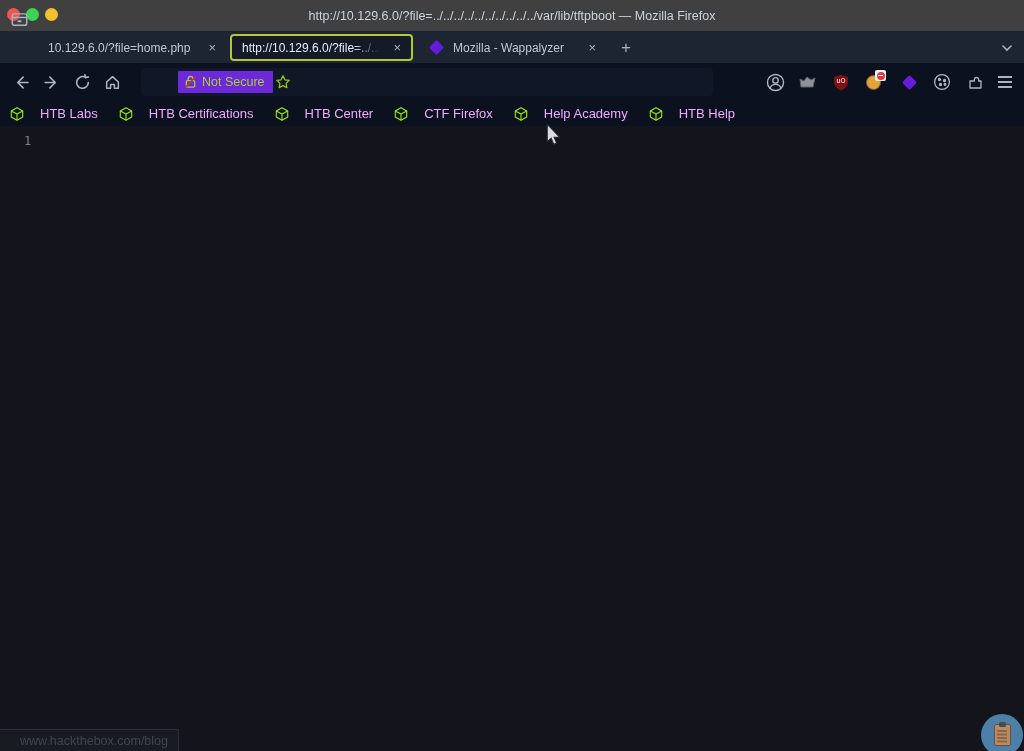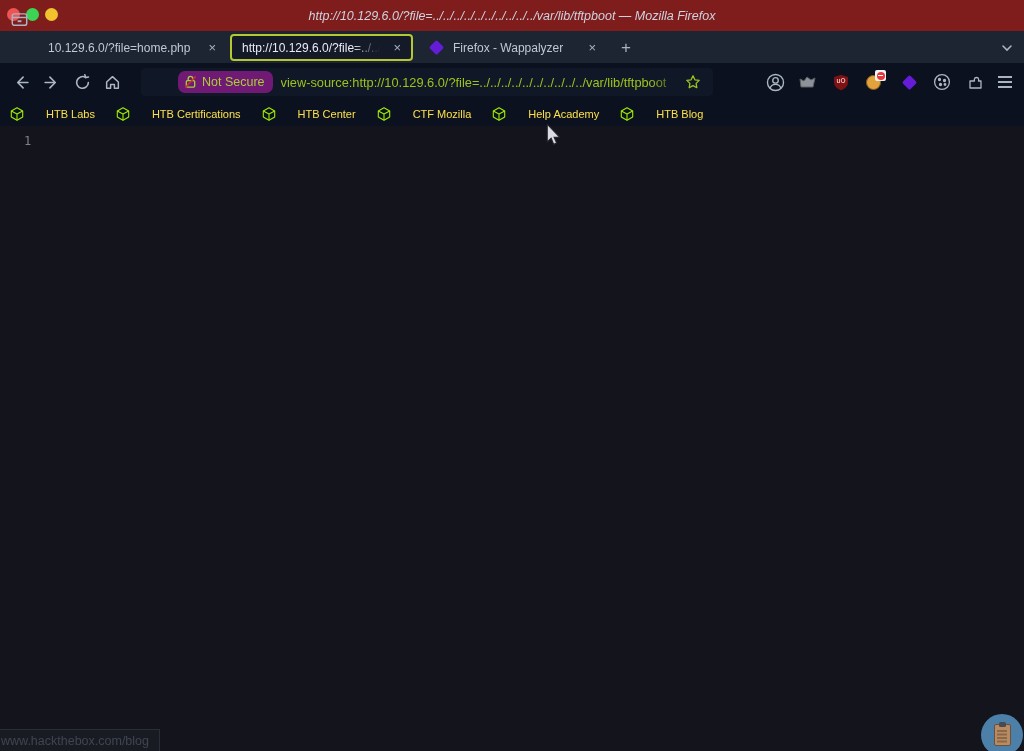--- a/index.html
+++ b/index.html
@@ -2,21 +2,21 @@
 <html><head>
 <meta charset="utf-8">
 <style>
   * { margin:0; padding:0; box-sizing:border-box; }
   html,body { width:1024px; height:751px; overflow:hidden; background:#13141c;
               font-family:"Liberation Sans", sans-serif; }
   .window { position:absolute; top:0; left:0; width:1024px; height:751px; }
 
   
   .titlebar { position:absolute; top:0; left:0; width:1024px; height:31px;
-              background:#7f1d1d; display:flex; align-items:center;font-style:italic; }
+              background:#404040; display:flex; align-items:center; }
   .traffic { position:absolute; top:8px; width:13px; height:13px; border-radius:50%; }
   .t-close { left:7px;  background:#ef5455; }
   .t-min   { left:26px; background:#3bd455; }
   .t-max   { left:45px; background:#f2c12e; }
   .title-text { width:100%; text-align:center; color:#ccd3df; font-size:12.5px; }
 
   
   .tabbar { position:absolute; top:31px; left:0; width:1024px; height:32px;
             background:#1d2432; }
   .fxview-btn { position:absolute; left:8px; top:39px; width:22px; height:22px;
@@ -38,21 +38,21 @@
                 color:#aab3c2; font-size:17px; text-align:center; line-height:23px; }
   .alltabs-btn { position:absolute; right:8px; top:8px; width:18px; height:18px;
                  display:flex; align-items:center; justify-content:center; }
 
   
   .navbar { position:absolute; top:63px; left:0; width:1024px; height:38px;
             background:#0b111f; }
   .nav-ic { position:absolute; top:11px; width:17px; height:17px; }
   .urlbar { position:absolute; left:141px; top:5px; width:572px; height:28px;
             background:#101726; border-radius:4px; display:flex; align-items:center; }
-  .sec-badge { margin-left:37px; height:22px; background:#701a75; border-radius:7px;
+  .sec-badge { margin-left:37px; height:22px; background:#6d28d9; border-radius:1px;
                display:flex; align-items:center; padding:0 8px 0 6px; gap:5px;
                color:#a9ce37; font-size:12.5px; flex:none; }
   .url-text { margin-left:8px; color:#9cc41c; font-size:12.8px; white-space:nowrap;
               overflow:hidden; width:402px;
       -webkit-mask-image:linear-gradient(90deg,#000 92%,transparent 100%);
               mask-image:linear-gradient(90deg,#000 92%,transparent 100%); }
   .star-btn { margin-left:2px; flex:none; width:16px; height:16px; }
 
   .ext-ic { position:absolute; top:10px; width:18px; height:18px; display:flex;
             align-items:center; justify-content:center; }
@@ -69,34 +69,34 @@
             position:relative; }
   .mk-badge i:after { content:""; position:absolute; left:1.5px; top:3.2px; width:5px;
             height:1.6px; background:#fff; }
   .hamburger { display:flex; flex-direction:column; gap:3px; }
   .hamburger i { display:block; width:14px; height:1.8px; background:#aab3c2; }
 
   
   .bookmarksbar { position:absolute; top:101px; left:0; width:1024px; height:25px;
                   background:#0b111f; display:flex; align-items:center; padding-left:10px;
                   gap:21px; }
-  .bm { display:flex; align-items:center; gap:22px; color:#fde047; font-size:11px;
+  .bm { display:flex; align-items:center; gap:16px; color:#f0abfc; font-size:13px;
         white-space:nowrap; }
 
   
   .content { position:absolute; top:126px; left:0; width:1024px; height:625px;
              background:#13141c; }
   .line-no { position:absolute; left:24px; top:8px; color:#7d828c; font-size:12px;
              font-family:"DejaVu Sans Mono", monospace; }
 
   
   .status-popup { position:absolute; left:0; bottom:0; height:22px; background:#191b23;
                   border:1px solid #2b2e39; border-left:none; border-bottom:none;
                   color:#3f4552; font-size:12.5px; display:flex; align-items:center;
-                  padding:0 10px 0 1px; }
+                  padding:0 10px 0 20px; }
 
   
   .clip-widget { position:absolute; left:981px; top:714px; width:42px; height:42px;
                  border-radius:50%; background:#4d80a8; display:flex; align-items:center;
                  justify-content:center; }
   .clipboard { position:relative; width:17px; height:22px; background:#b98b62;
                border:1px solid #6b503c; border-radius:2px; }
   .clipboard:before { content:""; position:absolute; left:4px; top:-3px; width:7px;
                height:5px; background:#4a4a52; border-radius:1.5px; }
   .clipboard:after { content:""; position:absolute; left:2.5px; top:5px; width:10px;
@@ -134,21 +134,21 @@
       <span class="tab-close">×</span>
     </div>
 
     <div class="tab tab2">
       <span class="tab-label">http://10.129.6.0/?file=../../../../</span>
       <span class="tab-close">×</span>
     </div>
 
     <div class="tab tab3">
       <span class="wapp-diamond"></span>
-      <span class="tab-label">Firefox - Wappalyzer</span>
+      <span class="tab-label">Mozilla - Wappalyzer</span>
       <span class="tab-close">×</span>
     </div>
 
     <div class="newtab-btn">+</div>
 
     <div class="alltabs-btn">
       <span>
         <svg width="14" height="14" viewBox="0 0 14 14" fill="none" stroke="#aab3c2" stroke-width="1.6" stroke-linecap="round">
           <path d="M3 5 L7 9 L11 5"></path>
         </svg>
@@ -185,21 +185,20 @@
       <div class="sec-badge">
         <span>
           <svg width="13" height="14" viewBox="0 0 14 15" fill="none">
             <rect x="2.5" y="6" width="9" height="7" rx="1.2" stroke="#a9ce37" stroke-width="1.4"></rect>
             <path d="M4.5 6 V4.2 A2.5 2.8 0 0 1 9.5 4.2 V6" stroke="#a9ce37" stroke-width="1.4"></path>
             <line x1="1.5" y1="13.5" x2="12.5" y2="1.5" stroke="#c0392b" stroke-width="1.6"></line>
           </svg>
         </span>
         <span>Not Secure</span>
       </div>
-      <div class="url-text">view-source:http://10.129.6.0/?file=../../../../../../../../../../var/lib/tftpboot</div>
       <span class="star-btn">
         <svg width="16" height="16" viewBox="0 0 16 16" fill="none" stroke="#9cc41c" stroke-width="1.3" stroke-linejoin="round">
           <path d="M8 1.8 L9.9 5.8 L14.2 6.4 L11.1 9.4 L11.8 13.7 L8 11.6 L4.2 13.7 L4.9 9.4 L1.8 6.4 L6.1 5.8 Z"></path>
         </svg>
       </span>
     </div>
 
     <span class="ext-ic" style="left:766px">
       <span>
         <svg width="19" height="19" viewBox="0 0 18 18" fill="none" stroke="#adb6c5" stroke-width="1.3">
@@ -297,39 +296,39 @@
       </span>
       <span>HTB Center</span>
     </div>
     <div class="bm">
       <span>
         <svg width="14" height="14" viewBox="0 0 14 14" fill="none" stroke="#9fef00" stroke-width="1.1" stroke-linejoin="round">
           <path d="M7 0.8 L12.7 4 V10 L7 13.2 L1.3 10 V4 Z"></path>
           <path d="M7 7 L12.7 4 M7 7 L1.3 4 M7 7 V13.2"></path>
         </svg>
       </span>
-      <span>CTF Mozilla</span>
+      <span>CTF Firefox</span>
     </div>
     <div class="bm">
       <span>
         <svg width="14" height="14" viewBox="0 0 14 14" fill="none" stroke="#9fef00" stroke-width="1.1" stroke-linejoin="round">
           <path d="M7 0.8 L12.7 4 V10 L7 13.2 L1.3 10 V4 Z"></path>
           <path d="M7 7 L12.7 4 M7 7 L1.3 4 M7 7 V13.2"></path>
         </svg>
       </span>
       <span>Help Academy</span>
     </div>
     <div class="bm">
       <span>
         <svg width="14" height="14" viewBox="0 0 14 14" fill="none" stroke="#9fef00" stroke-width="1.1" stroke-linejoin="round">
           <path d="M7 0.8 L12.7 4 V10 L7 13.2 L1.3 10 V4 Z"></path>
           <path d="M7 7 L12.7 4 M7 7 L1.3 4 M7 7 V13.2"></path>
         </svg>
       </span>
-      <span>HTB Blog</span>
+      <span>HTB Help</span>
     </div>
   </div>
 
   <div class="content">
     <span class="line-no">1</span>
   </div>
 
   <div class="status-popup">www.hackthebox.com/blog</div>
 
   <div class="clip-widget">

